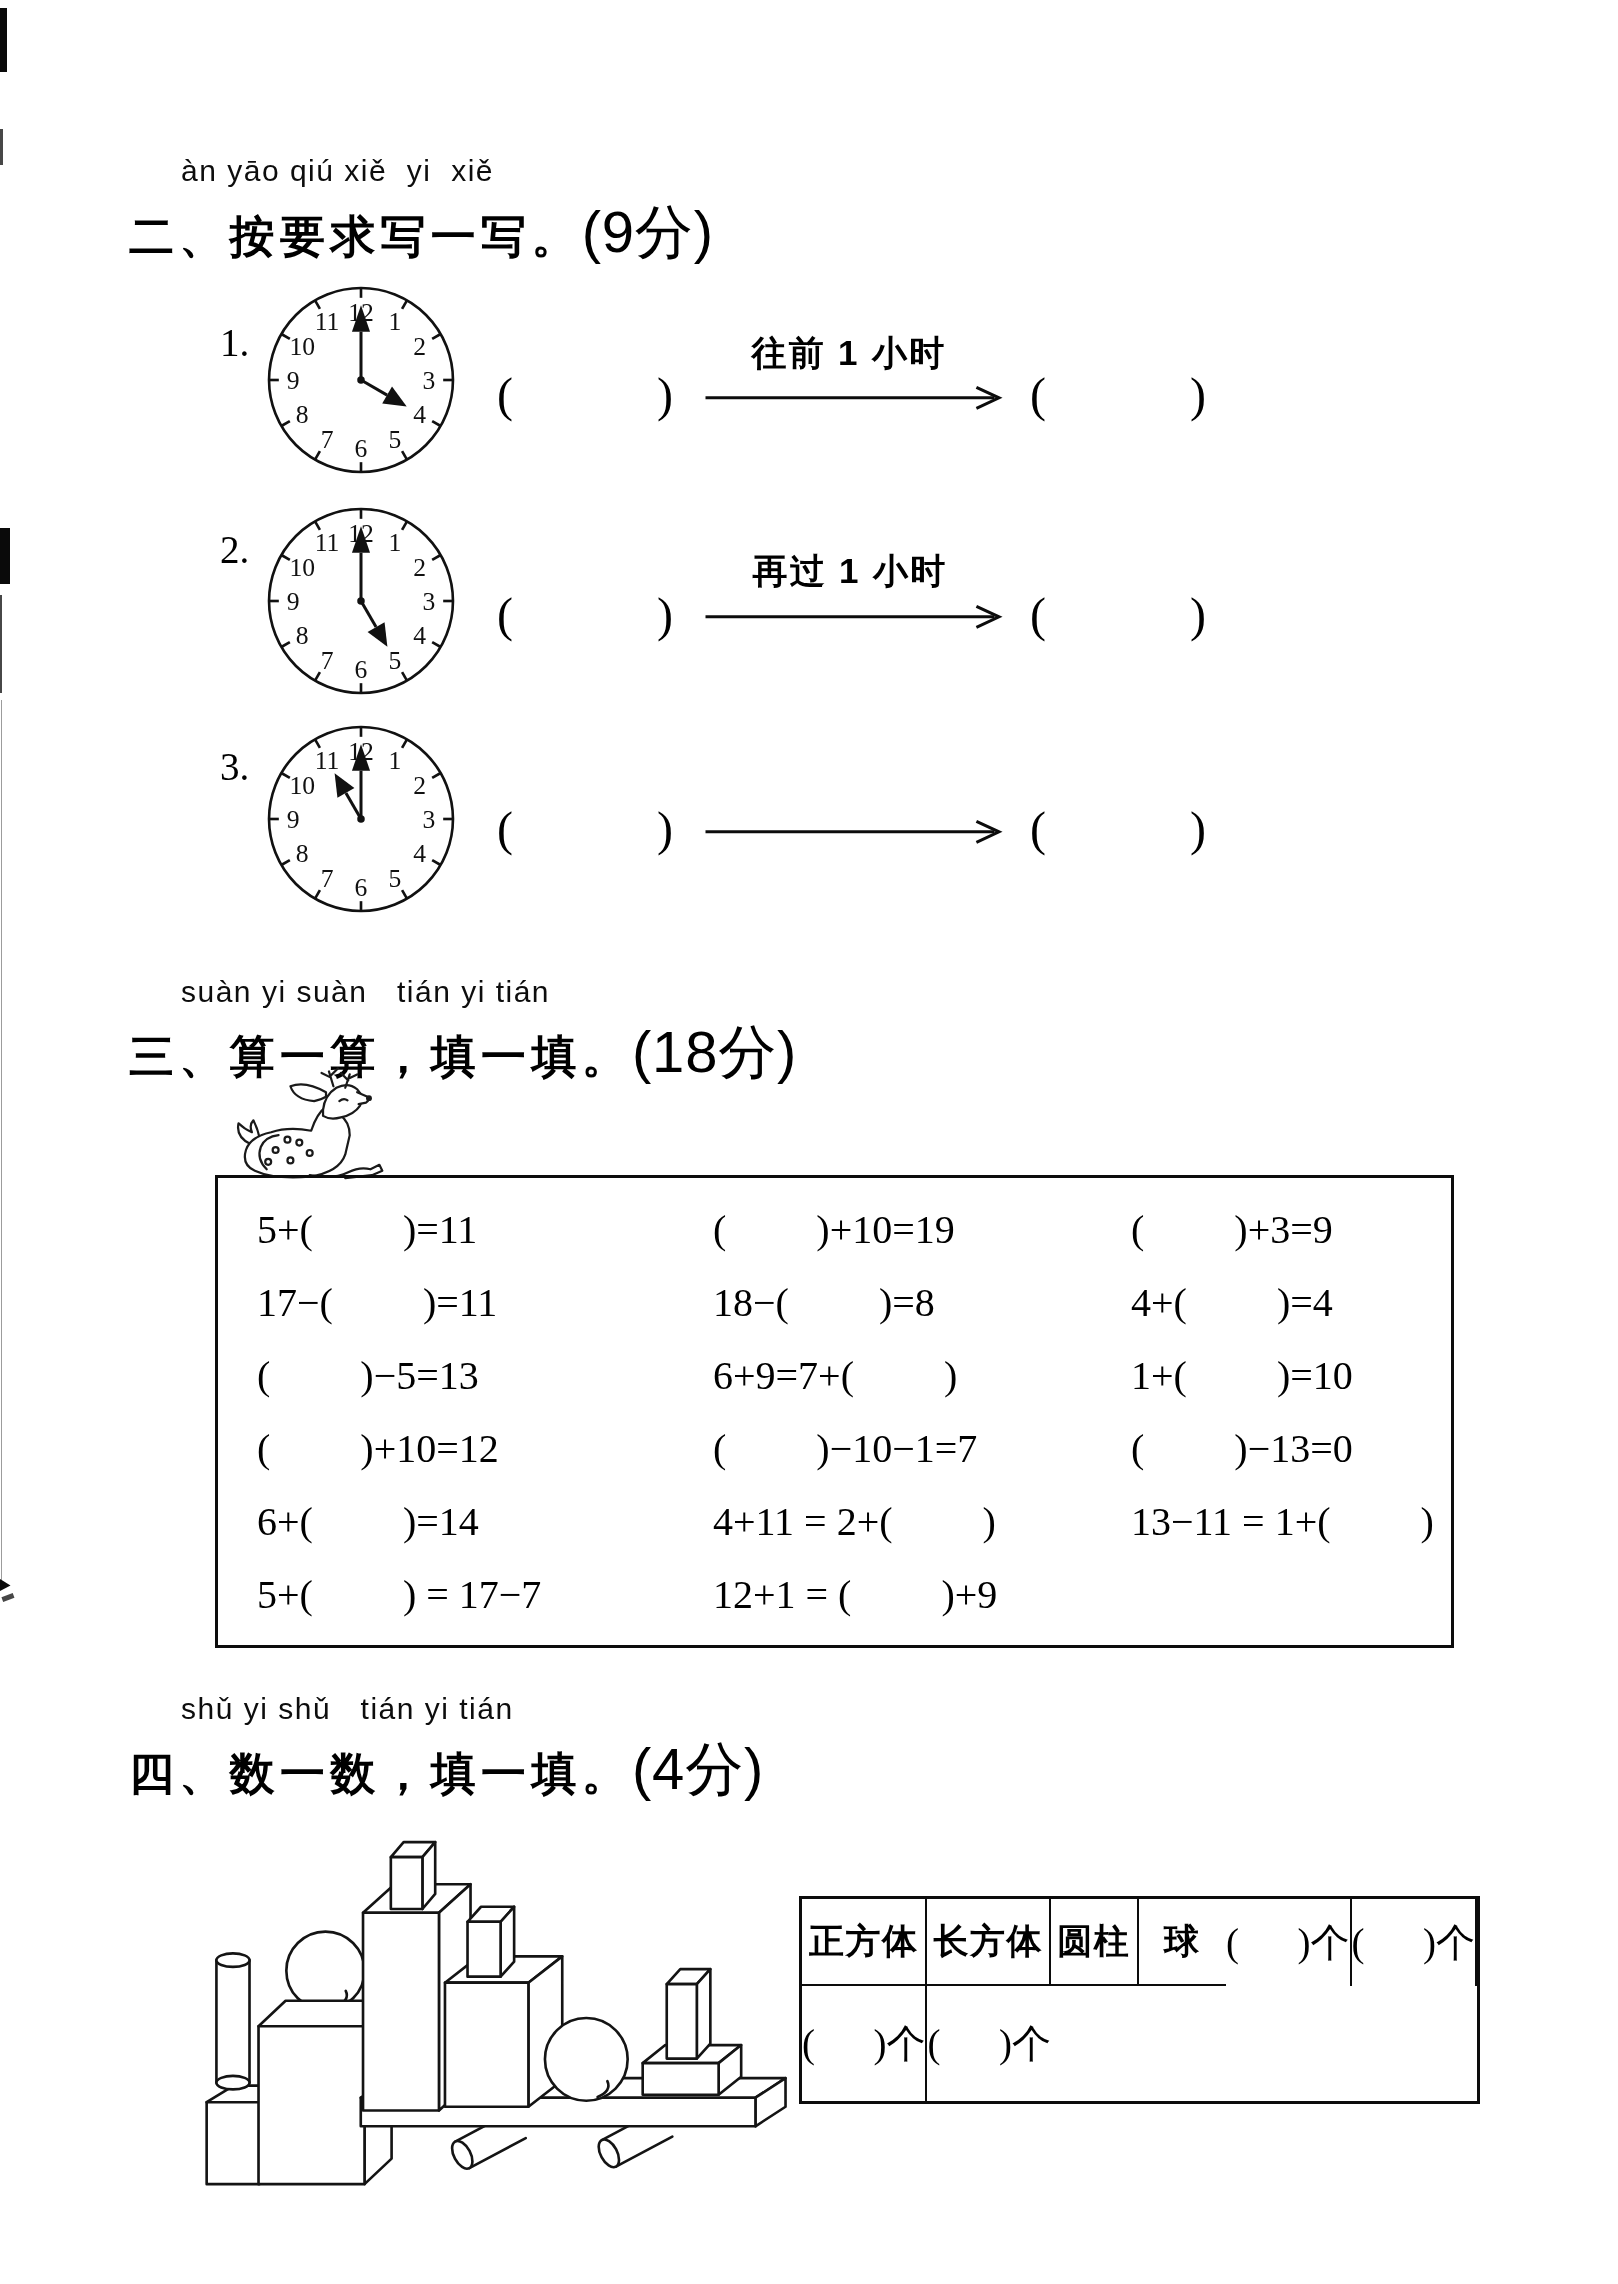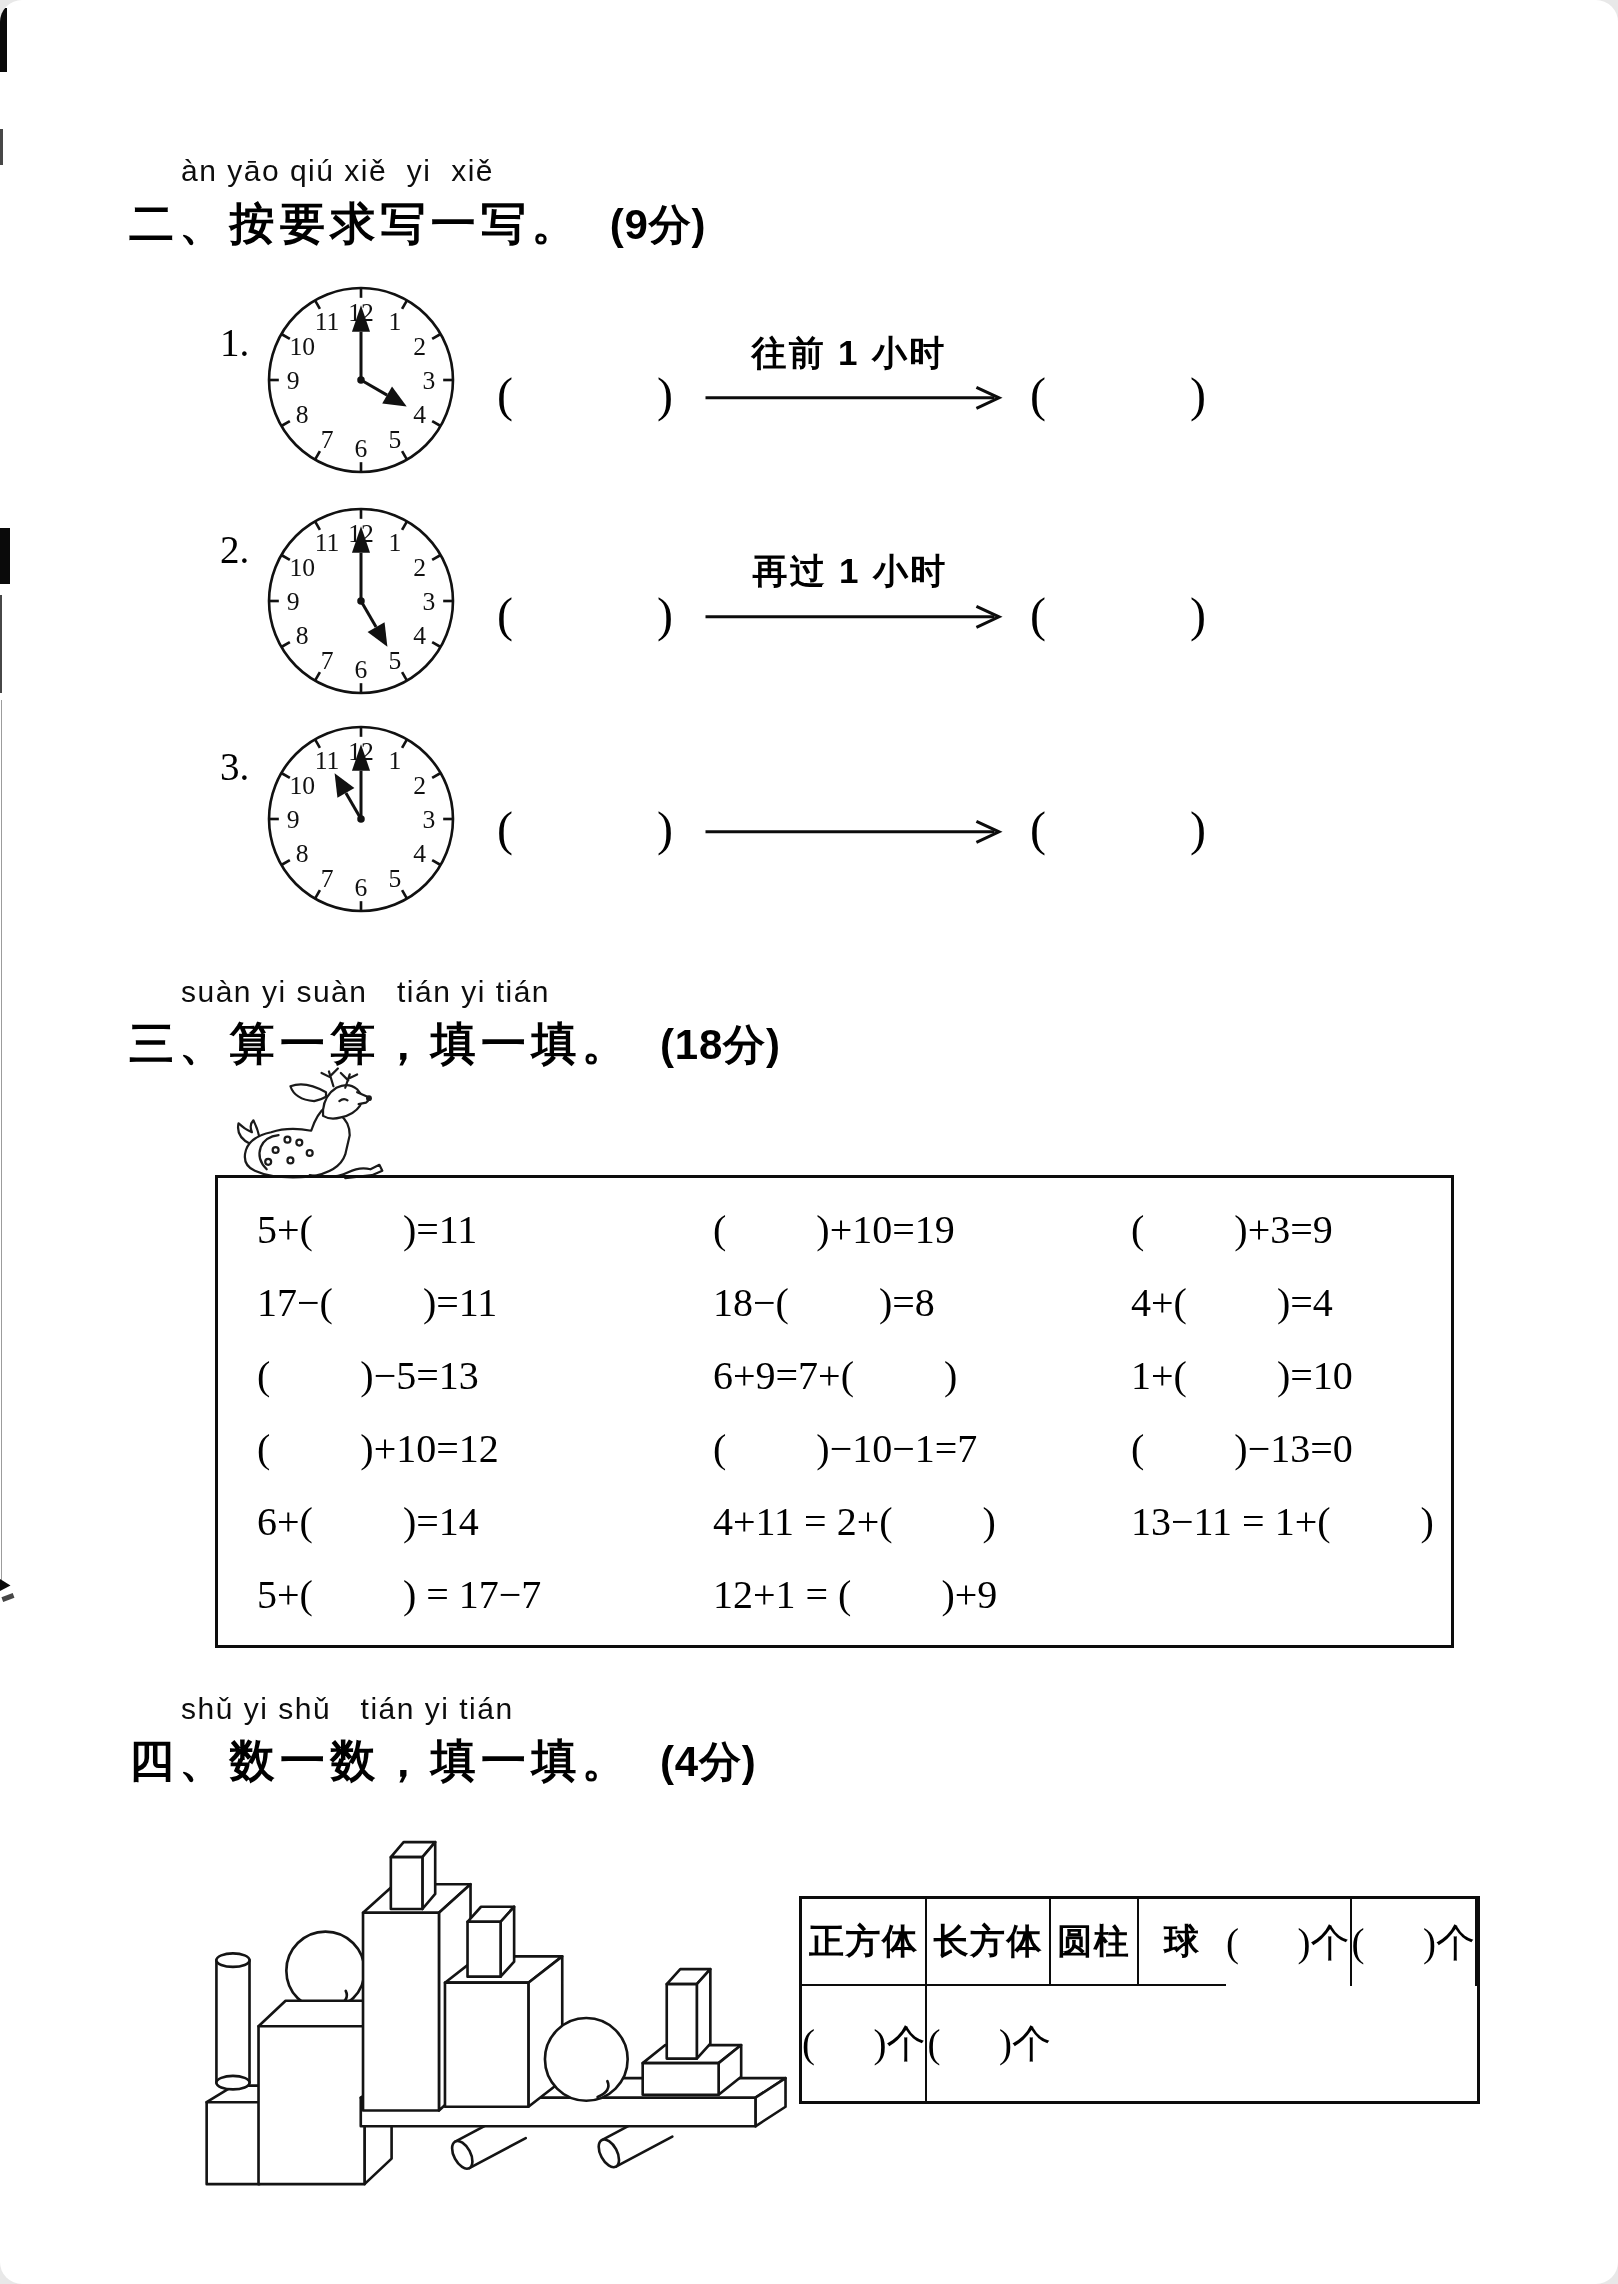--- a/index.html
+++ b/index.html
@@ -3,21 +3,20 @@
 <meta charset="utf-8">
 <style>
   html,body{margin:0;padding:0;background:#e8e8e8;}
   .page{
     position:relative;
     width:1618px;height:2284px;
     background:#ffffff;
     overflow:hidden;
     font-family:"Liberation Sans", sans-serif;
     color:#111;
-    border-radius:22px;
   }
   
   .artifact{position:absolute;background:#0a0a0a;}
   .artifact.thin{opacity:.75;}
   .edge-line{position:absolute;left:0.8px;width:1.5px;background:#3a3a3a;opacity:.5;}
 
   
   .pinyin{
     position:absolute;
     font-size:30px;
@@ -27,24 +26,23 @@
   }
   .sec-title{
     position:absolute;
     font-size:45px;
     font-weight:900;
     letter-spacing:5.3px;
     white-space:pre;
     color:#000;
   }
   .sec-title .score{
-    font-weight:700;
+    font-weight:400;
     letter-spacing:0.8px;
-    font-size:42px;
-    margin-left:28px;
+    font-size:58px;
   }
 
   
   .row-num{
     position:absolute;
     font-family:"Liberation Serif", serif;
     font-size:39px;
     color:#000;
   }
   .clock{position:absolute;width:196px;height:196px;}

